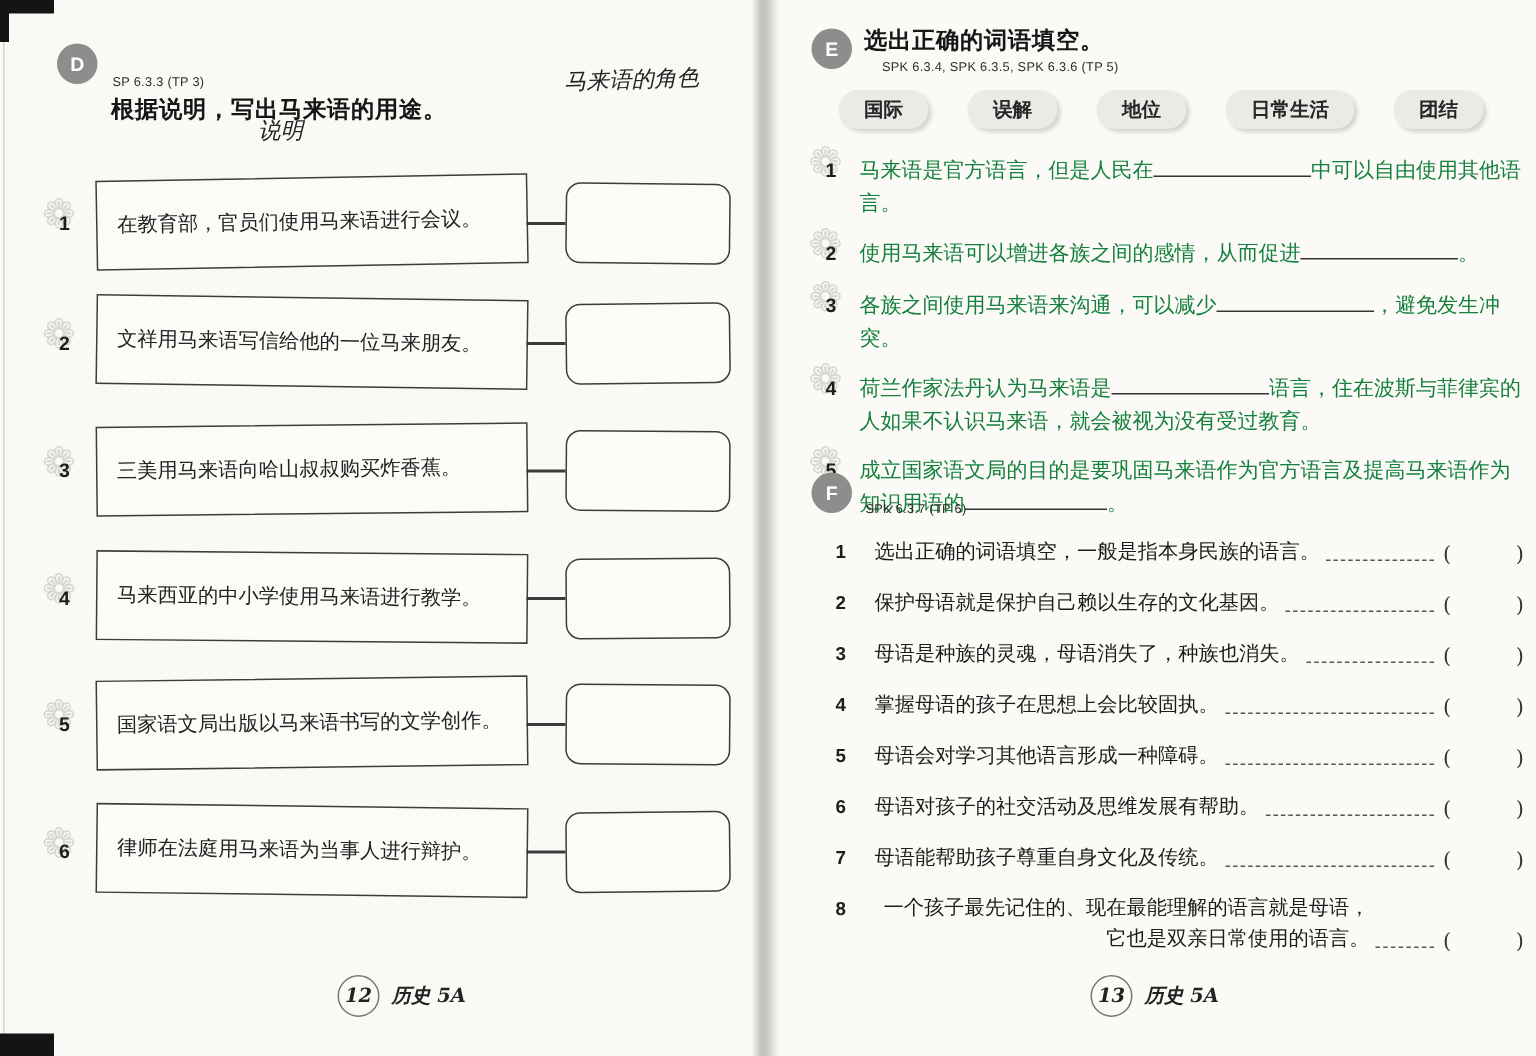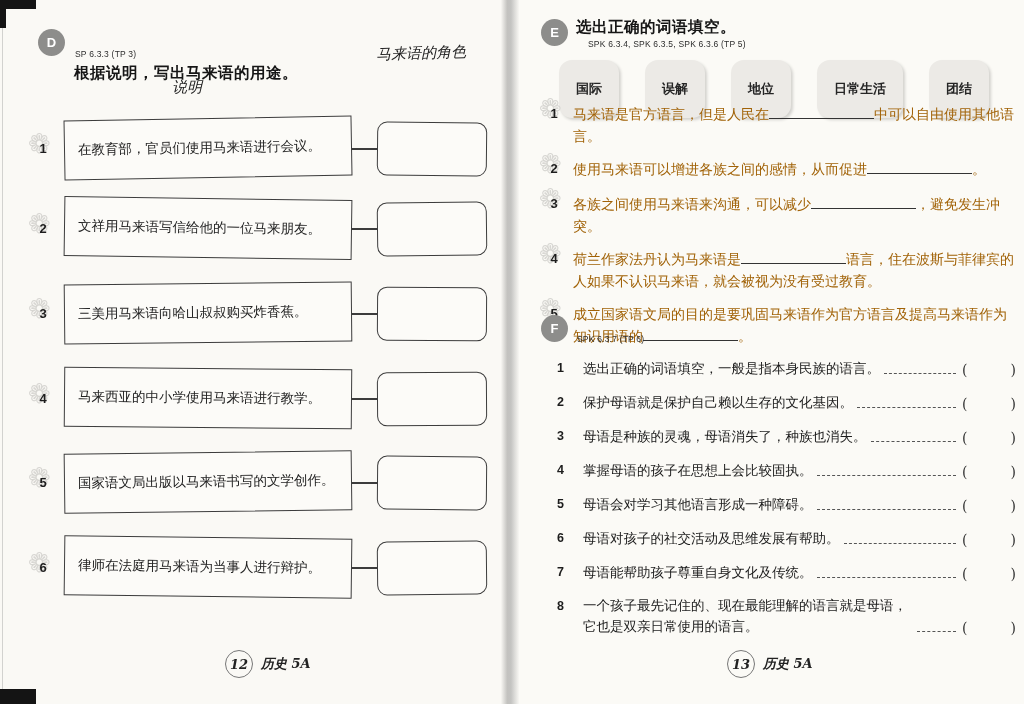--- a/index.html
+++ b/index.html
@@ -40,28 +40,28 @@
   .stmt-box{position:absolute;left:64px;top:0;width:288px;height:60px;
     border:1.5px solid #3c3c3c;display:flex;align-items:center;
     padding-left:13px;box-sizing:border-box;font-size:13.5px;background:#fcfbf8;}
   .conn{position:absolute;left:351px;top:30px;width:26px;height:2px;background:#3c3c3c;}
   .ans-box{position:absolute;left:377px;top:4px;width:108px;height:52px;
     border:1.6px solid #3c3c3c;border-radius:10px;background:#fcfbf8;}
   .d-num{position:absolute;left:30px;top:18px;}
 
   
   .word-bank{position:absolute;left:40px;top:60px;display:flex;gap:26px;}
-  .pill{background:#eceae6;border-radius:13px;padding:20px 17px;
+  .pill{background:#eceae6;border-radius:13px;padding:4px 17px;
     font-family:"Liberation Sans",sans-serif;font-weight:bold;font-size:13px;
     color:#262626;box-shadow:2px 2px 3px #d3d2ce;white-space:nowrap;}
 
   .q-list{position:absolute;left:22px;top:103px;right:10px;}
   .q-item{display:flex;margin-bottom:11px;}
   .q-item .numflower{margin-right:6px;margin-top:-2px;}
-  .q-text{flex:1;font-size:14px;line-height:22px;color:#a16207;}
+  .q-text{flex:1;font-size:14px;line-height:22px;color:#15803d;}
   .blank{display:inline-block;width:105px;border-bottom:1.3px solid #333;
     height:14px;vertical-align:baseline;}
 
   
   .f-list{position:absolute;left:38px;top:357px;right:8px;}
   .f-item{display:flex;align-items:flex-end;margin-bottom:12px;}
   .f-num{width:26px;flex:none;font-family:"Liberation Sans",sans-serif;
     font-weight:bold;font-size:12.5px;color:#1d1d1d;line-height:22px;align-self:flex-start;}
   .f-text{font-size:13.5px;line-height:21px;color:#1c1c1c;max-width:360px;}
   .leader{flex:1;border-bottom:1.5px dashed #555;margin:0 6px 5px 4px;min-width:18px;}
@@ -269,21 +269,21 @@
         <span class="f-num">7</span>
         <span class="f-text">母语能帮助孩子尊重自身文化及传统。</span>
         <span class="leader"></span>
         <span class="bracket">
             <span>(</span>
             <span>)</span>
           </span>
       </div>
       <div class="f-item">
         <span class="f-num">8</span>
-        <span class="f-text" style="max-width:330px;">一个孩子最先记住的、现在最能理解的语言就是母语，它也是双亲日常使用的语言。</span>
+        <span class="f-text" style="max-width:330px;text-align:right;">一个孩子最先记住的、现在最能理解的语言就是母语，它也是双亲日常使用的语言。</span>
         <span class="leader"></span>
         <span class="bracket">
             <span>(</span>
             <span>)</span>
           </span>
       </div>
     </div>
 
     <div class="footer" style="left:208px;">
       <span class="pg-circle">13</span>

